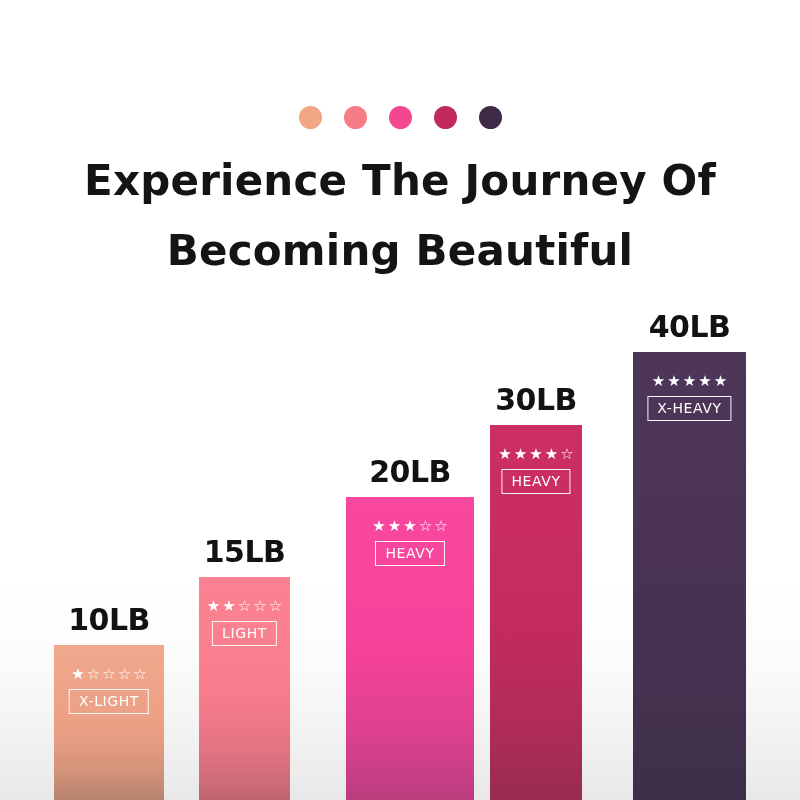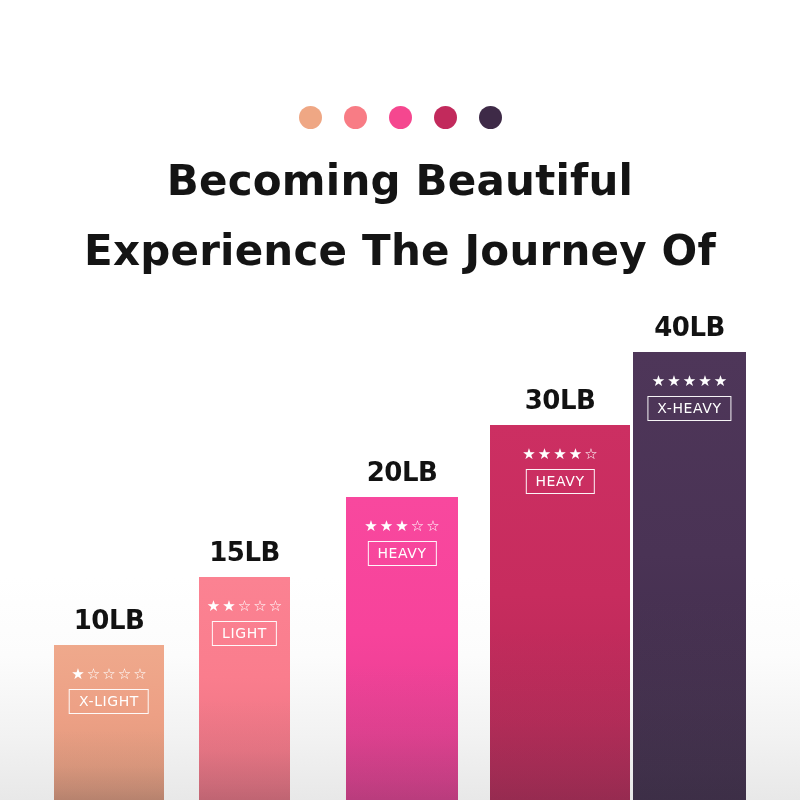--- a/index.html
+++ b/index.html
@@ -70,21 +70,21 @@
   .bar-group {
     position: absolute;
     bottom: 0;
   }
   .bar-value {
     position: absolute;
     left: 50%;
     transform: translateX(-50%);
     font-family: "DejaVu Sans", sans-serif;
     font-weight: bold;
-    font-size: 26px;
+    font-size: 30px;
     line-height: 38px;
     color: #121212;
     white-space: nowrap;
     letter-spacing: -0.5px;
   }
   .bar {
     position: absolute;
     left: 0;
     bottom: 0;
     width: 100%;
@@ -134,22 +134,22 @@
 
   <div id="dot-row">
       <div class="dot" style="background: rgb(239, 167, 132);"></div>
       <div class="dot" style="background: rgb(248, 124, 133);"></div>
       <div class="dot" style="background: rgb(245, 71, 143);"></div>
       <div class="dot" style="background: rgb(194, 42, 92);"></div>
       <div class="dot" style="background: rgb(62, 42, 71);"></div>
     </div>
 
   <div id="headline">
+    <span class="hl-line">Experience The Journey Of</span>
     <span class="hl-line">Becoming Beautiful</span>
-    <span class="hl-line">Experience The Journey Of</span>
   </div>
 
   <div id="chart">
       <div class="bar-group" style="left: 54px; width: 110px; height: 207px;">
         <div class="bar-value" style="bottom: 161px; text-align: right;">10LB</div>
         <div class="bar" style="height: 155px; background: linear-gradient(rgb(239, 169, 140) 0%, rgb(237, 160, 133) 45%, rgb(217, 150, 121) 100%);">
           <div class="bar-shade"></div>
           <div class="badge-block" style="top: 22px;">
             <div class="stars">
               <span class="star">★</span>
@@ -171,37 +171,37 @@
               <span class="star">★</span>
               <span class="star">★</span>
               <span class="star">☆</span>
               <span class="star">☆</span>
               <span class="star">☆</span>
             </div>
             <div class="level-box">LIGHT</div>
           </div>
         </div>
       </div>
-      <div class="bar-group" style="left: 346px; width: 112px; height: 355px;">
+      <div class="bar-group" style="left: 346px; width: 128px; height: 355px;">
         <div class="bar-value" style="bottom: 309px;">20LB</div>
         <div class="bar" style="height: 303px; background: linear-gradient(rgb(248, 72, 158) 0%, rgb(247, 67, 155) 45%, rgb(220, 60, 140) 100%);">
           <div class="bar-shade"></div>
           <div class="badge-block" style="top: 22px;">
             <div class="stars">
               <span class="star">★</span>
               <span class="star">★</span>
               <span class="star">★</span>
               <span class="star">☆</span>
               <span class="star">☆</span>
             </div>
             <div class="level-box">HEAVY</div>
           </div>
         </div>
       </div>
-      <div class="bar-group" style="left: 490px; width: 132px; height: 427px; padding-left: 8px;">
+      <div class="bar-group" style="left: 490px; width: 92px; height: 427px;">
         <div class="bar-value" style="bottom: 381px;">30LB</div>
         <div class="bar" style="height: 375px; background: linear-gradient(rgb(204, 47, 98) 0%, rgb(199, 44, 94) 45%, rgb(176, 38, 83) 100%);">
           <div class="bar-shade"></div>
           <div class="badge-block" style="top: 22px;">
             <div class="stars">
               <span class="star">★</span>
               <span class="star">★</span>
               <span class="star">★</span>
               <span class="star">★</span>
               <span class="star">☆</span>

